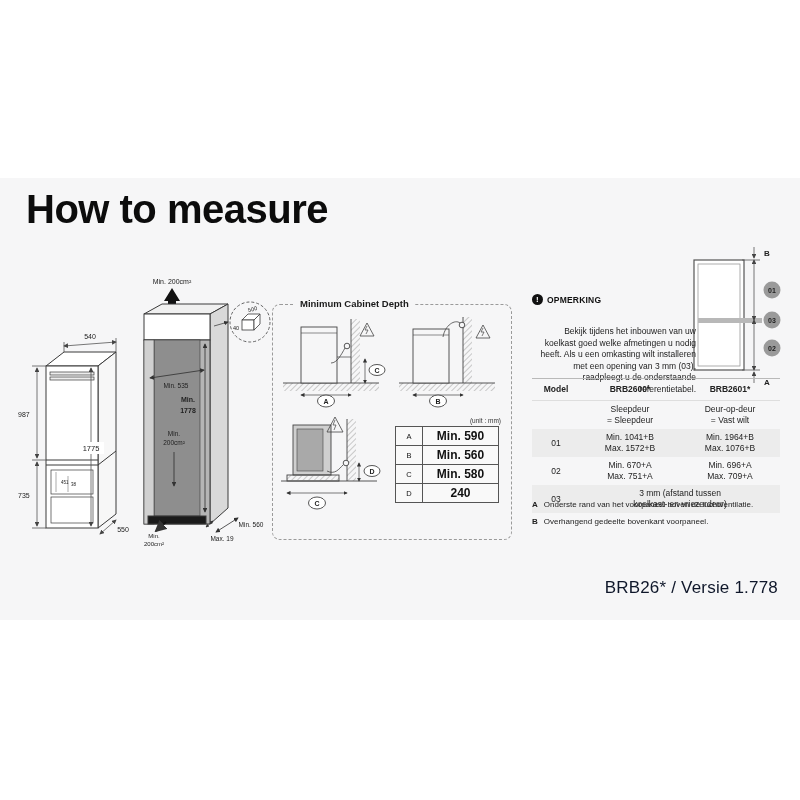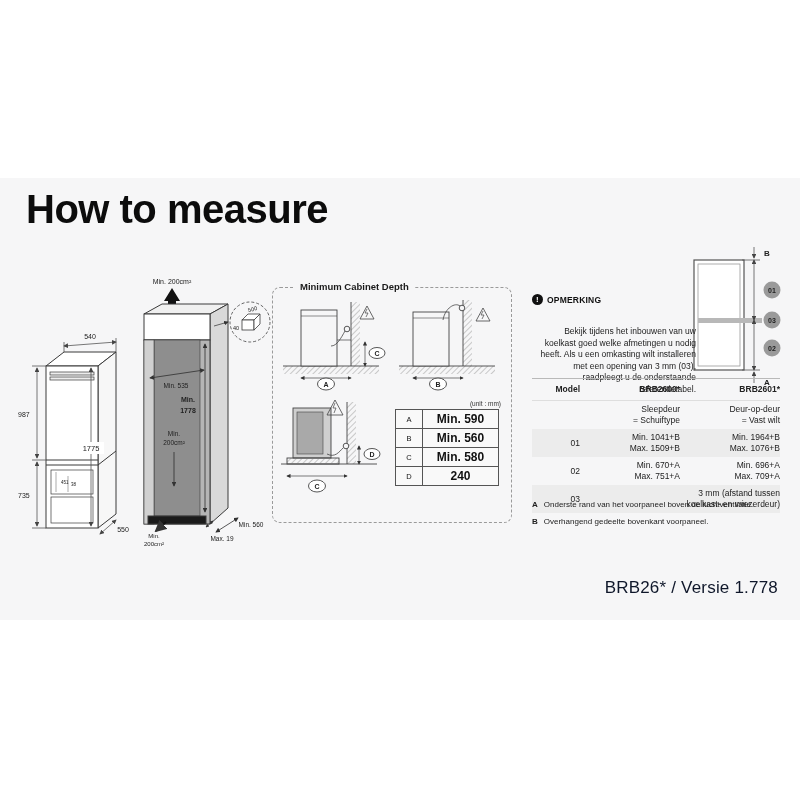--- a/index.html
+++ b/index.html
@@ -18,21 +18,21 @@
 
   .slide svg { position:absolute; }
   svg text { fill:#222; font-family:"Liberation Sans", sans-serif; }
 
   .fridge-svg  { left:16px;  top:148px; }
   .cabinet-svg { left:120px; top:96px; }
   .callout-svg { left:684px; top:66px; }
 
   
   .panel {
-    position:absolute; left:272px; top:109px; width:238px; height:234px;
+    position:absolute; left:272px; top:126px; width:238px; height:234px;
     border:1px dashed #9a9a9a; border-radius:8px;
   }
   .panel-title {
     position:absolute; top:-7px; left:22px; background:#f6f6f7;
     padding:0 5px; font-size:9.5px; font-weight:700; color:#1a1a1a; white-space:nowrap;
   }
   .panel svg { position:absolute; }
   .dA  { left:4px;   top:8px; }
   .dB  { left:120px; top:8px; }
   .dCD { left:4px;   top:110px; }
@@ -49,21 +49,21 @@
   .note-icon {
     width:11px; height:11px; border-radius:50%; background:#111; color:#fff;
     font-size:8px; font-weight:700; display:flex; align-items:center; justify-content:center; flex:0 0 auto;
   }
   .note p { margin:21px 0 0; font-size:8.5px; line-height:11.5px; color:#222;text-align:right; }
 
   
   .spec { position:absolute; left:532px; top:200px; width:248px; }
   table.spec-table { border-collapse:collapse; width:248px; table-layout:fixed; }
   table.spec-table td {
-    font-size:8.5px; line-height:11px; text-align:right; vertical-align:middle;
+    font-size:8.5px; line-height:11px; text-align:center; vertical-align:middle;
     color:#222; padding:3px 0;
   }
   tr.head td { font-weight:700; border-top:1px solid #b9b9b9; border-bottom:1px solid #dedede; padding:5px 0; }
   tr.shade td { background:#ececec; }
   .cell-2line div { white-space:nowrap; }
 
   .footnotes { position:absolute; left:532px; top:322px; width:252px; }
   .fn { display:flex; gap:6px; font-size:8px; line-height:10px; color:#222; margin-bottom:7px; }
   .fn .key { font-weight:700; flex:0 0 auto; }
 
@@ -329,32 +329,32 @@
         <tbody>
           <tr class="head">
             <td>Model</td>
             <td>BRB2600*</td>
             <td>BRB2601*</td>
           </tr>
           <tr>
             <td></td>
             <td class="cell-2line">
               <div>Sleepdeur</div>
-              <div>= Schuiftype</div>
+              <div>= Sleepdeur</div>
             </td>
             <td class="cell-2line">
               <div>Deur-op-deur</div>
               <div>= Vast wilt</div>
             </td>
           </tr>
           <tr class="shade">
             <td>01</td>
             <td class="cell-2line">
               <div>Min. 1041+B</div>
-              <div>Max. 1509+B</div>
+              <div>Max. 1572+B</div>
             </td>
             <td class="cell-2line">
               <div>Min. 1964+B</div>
               <div>Max. 1076+B</div>
             </td>
           </tr>
           <tr>
             <td>02</td>
             <td class="cell-2line">
               <div>Min. 670+A</div>

